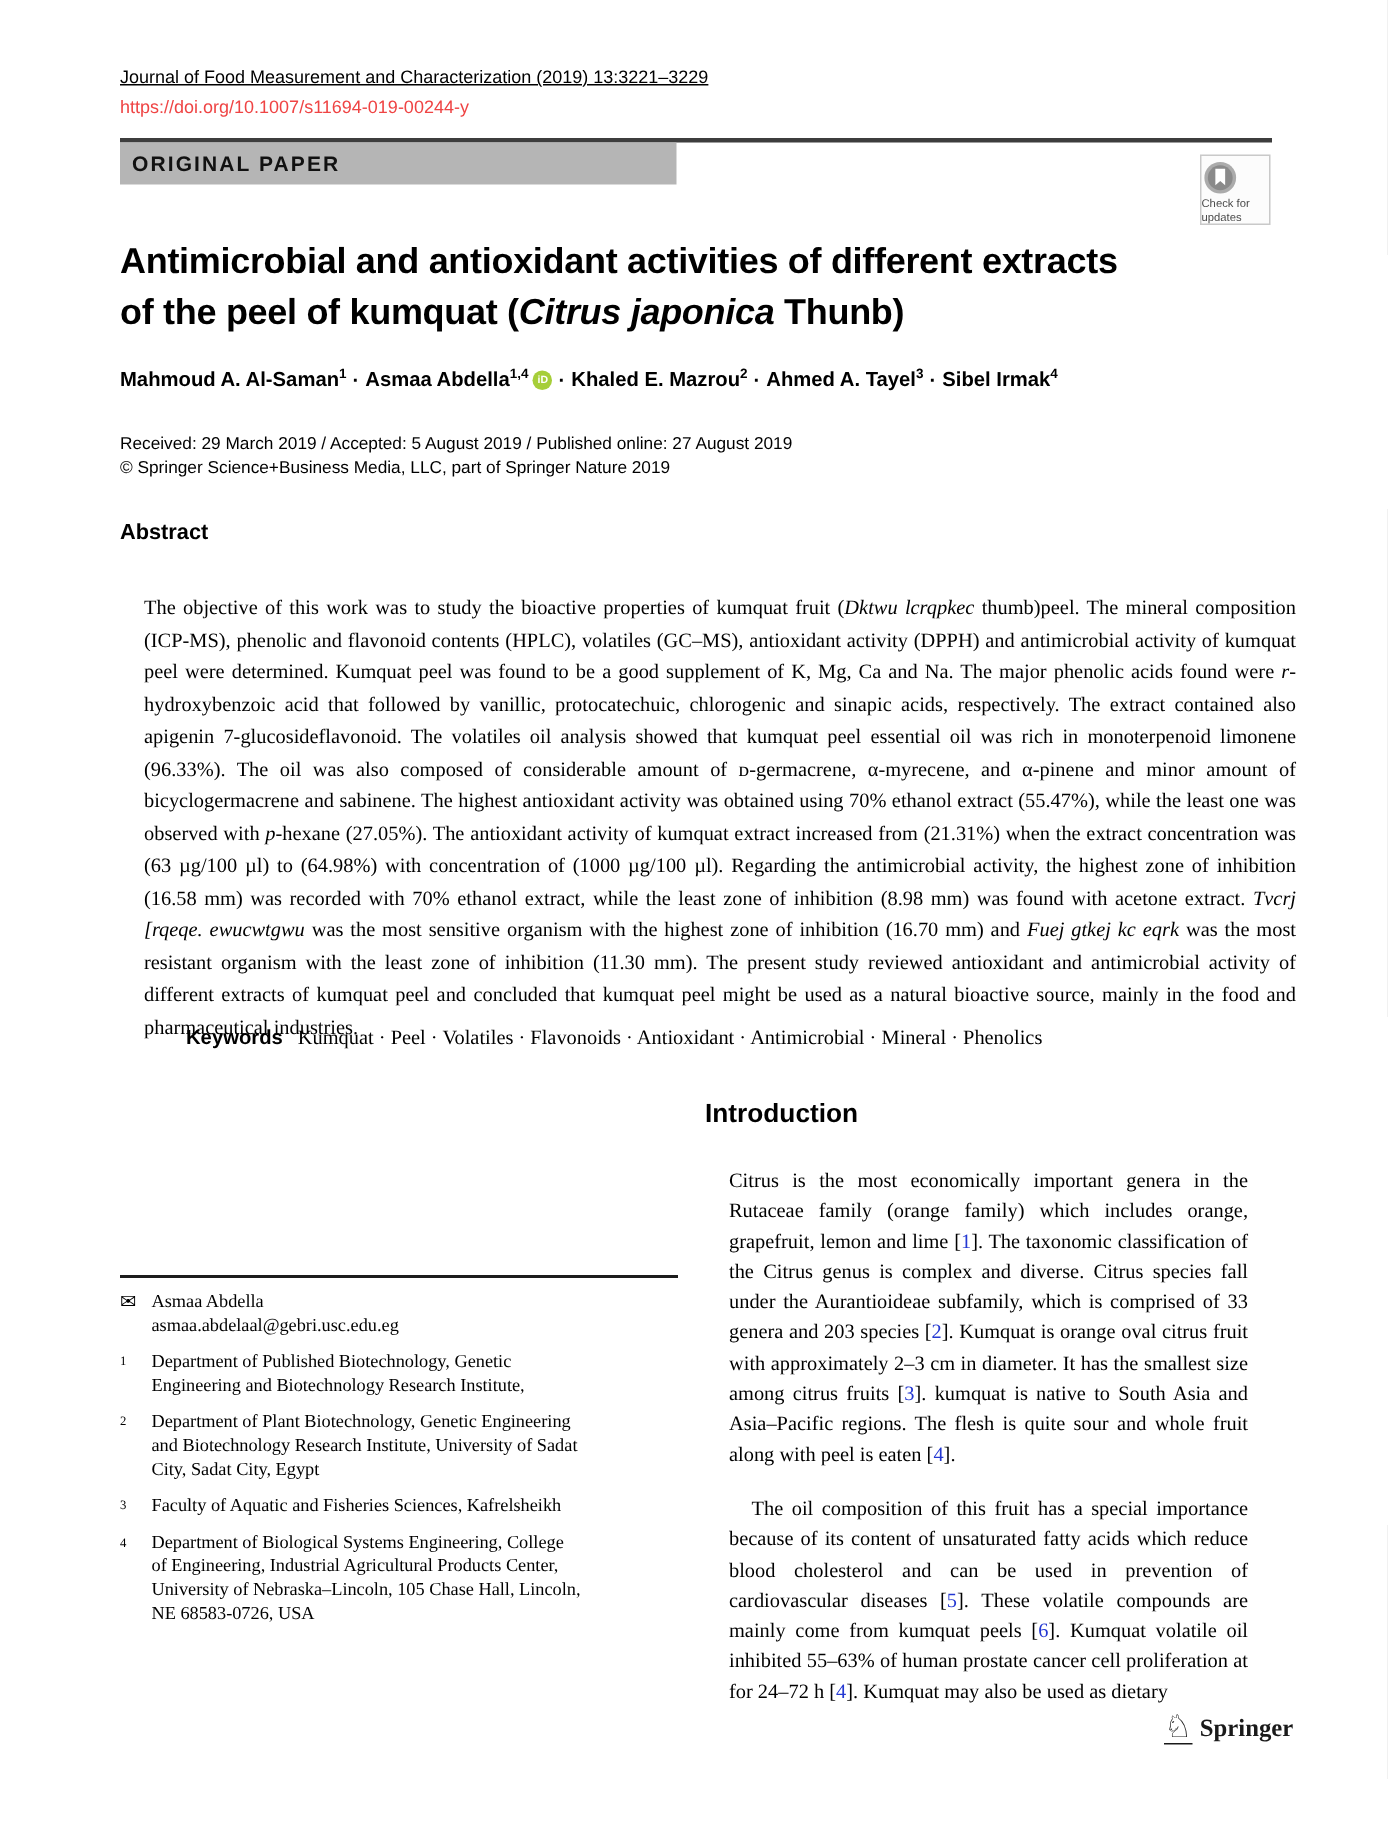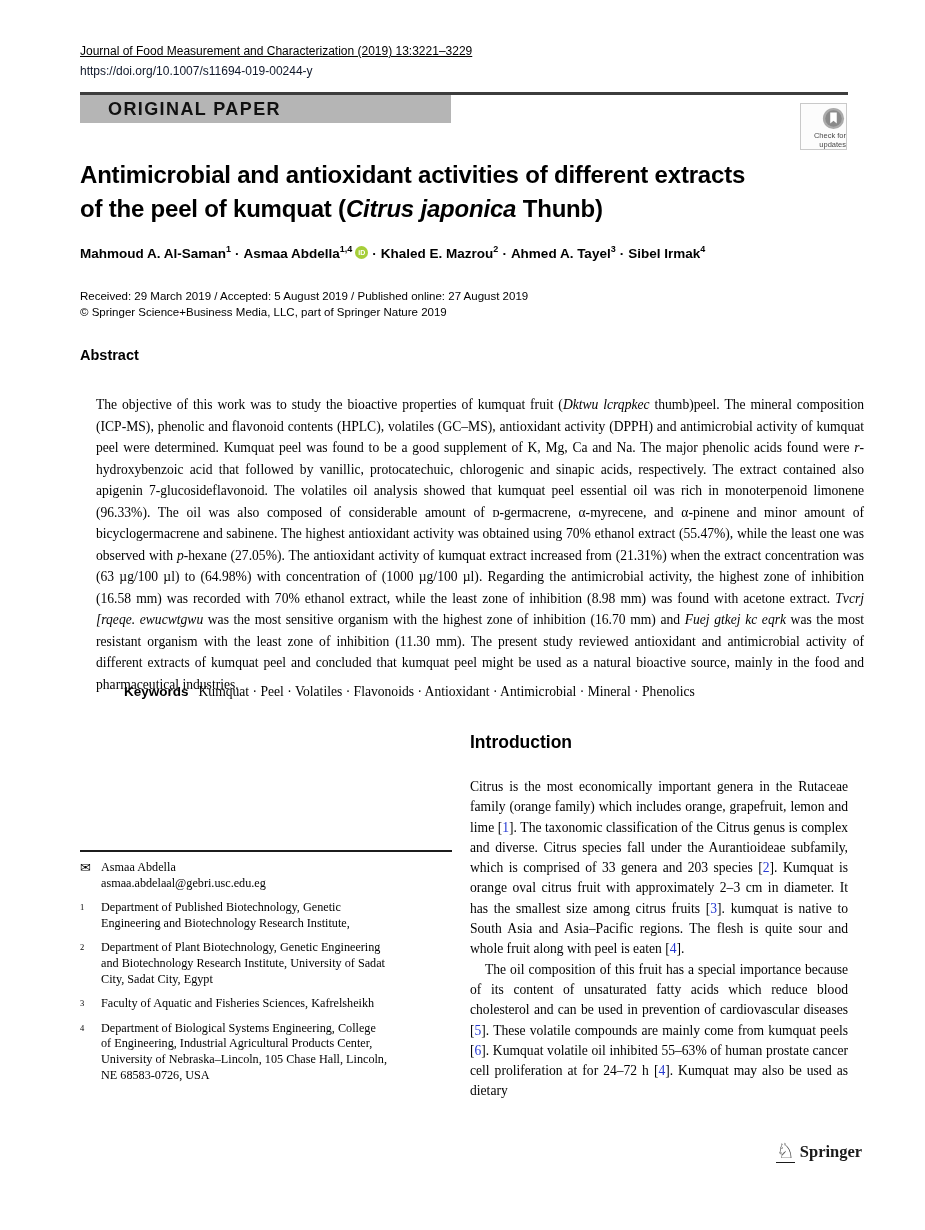--- a/index.html
+++ b/index.html
@@ -1,28 +1,28 @@
 <!DOCTYPE html>
 <html style="--banner_bg: #b5b5b5; --rule_dark: #3d3d3d; --link_blue: #2438d2; --orcid_green: #a6ce39;"><head>
 <meta charset="utf-8">
 <style>
   html,body{margin:0;padding:0;background:#e8e8e8;}
   .page{position:relative;width:925px;height:1230px;background:#ffffff;margin:0 auto;
         font-family:"Liberation Sans",sans-serif;color:#000;overflow:hidden;}
 
   .journal-line{position:absolute;left:80px;top:43px;font-size:12px;line-height:16px;text-decoration:underline;}
-  .doi-line{position:absolute;left:80px;top:63px;font-size:12px;line-height:16px;color:#0f172a;}
+  .doi-line{position:absolute;left:80px;top:63px;font-size:12px;line-height:16px;color:#ef4444;}
 
   .top-rule{position:absolute;left:80px;top:92px;width:768px;height:3px;background:var(--rule_dark,#3d3d3d);}
   .banner{position:absolute;left:80px;top:95px;width:371px;height:28px;background:var(--banner_bg,#b5b5b5);
-          display:flex;align-items:center;padding-left:28px;box-sizing:border-box;
-          font-size:18px;font-weight:700;letter-spacing:1.4px;color:#111;}
+          display:flex;align-items:center;padding-left:8px;box-sizing:border-box;
+          font-size:14px;font-weight:700;letter-spacing:1.4px;color:#111;}
 
   .check-badge{position:absolute;left:800px;top:103px;width:47px;height:47px;border:1px solid #c9c9c9;
-               background:#fcfcfc;display:flex;flex-direction:column;align-items:flex-end;justify-content:flex-start;
+               background:#fcfcfc;display:flex;flex-direction:column;align-items:flex-start;justify-content:flex-start;
                padding-top:2px;box-sizing:border-box;cursor:pointer;}
   .check-badge .cb-line{font-size:7.5px;line-height:9px;color:#4a4a4a;}
 
   .title{position:absolute;left:80px;top:158px;width:740px;margin:0;font-size:24px;line-height:34px;
          font-weight:700;letter-spacing:-0.2px;}
   .title em{font-style:italic;}
 
   .authors{position:absolute;left:80px;top:244px;width:760px;font-size:13.5px;font-weight:700;}
   .authors sup{font-size:9px;font-weight:700;}
   .authors .sep{margin:0 4px;}
@@ -47,21 +47,21 @@
              font-family:"Liberation Serif","DejaVu Serif",serif;font-size:12.2px;line-height:15.6px;}
   .fn-rule{width:372px;height:2px;background:#1c1c1c;margin-bottom:8px;}
   .corr{display:flex;gap:7px;}
   .env{font-size:13px;line-height:15px;flex:0 0 14px;}
   .aff{display:flex;margin-top:9px;}
   .aff sup{flex:0 0 21px;font-size:8.5px;line-height:15.6px;font-family:"Liberation Serif",serif;}
   .aff .aff-lines{flex:1;}
 
   .intro{position:absolute;left:470px;top:732px;width:378px;}
   .intro h2{margin:0 0 24px 0;font-size:17.5px;font-weight:700;font-family:"Liberation Sans",sans-serif;}
-  .intro p{margin:0;font-family:"Liberation Serif","DejaVu Serif",serif;font-size:13.6px;line-height:20.3px;
+  .intro p{margin:16px;font-family:"Liberation Serif","DejaVu Serif",serif;font-size:13.6px;line-height:20.3px;
            text-align:justify;}
   .intro p.indent{text-indent:15px;}
   .cite{color:var(--link_blue,#2438d2);text-decoration:none;cursor:pointer;}
 
   .springer{position:absolute;left:776px;top:1140px;display:flex;align-items:center;gap:5px;
             font-family:"Liberation Serif","DejaVu Serif",serif;font-size:16.5px;font-weight:600;color:#1a1a1a;}
   .knight{font-size:21px;font-weight:400;line-height:22px;border-bottom:1.5px solid #1a1a1a;}
 </style>
 </head>
 <body>

